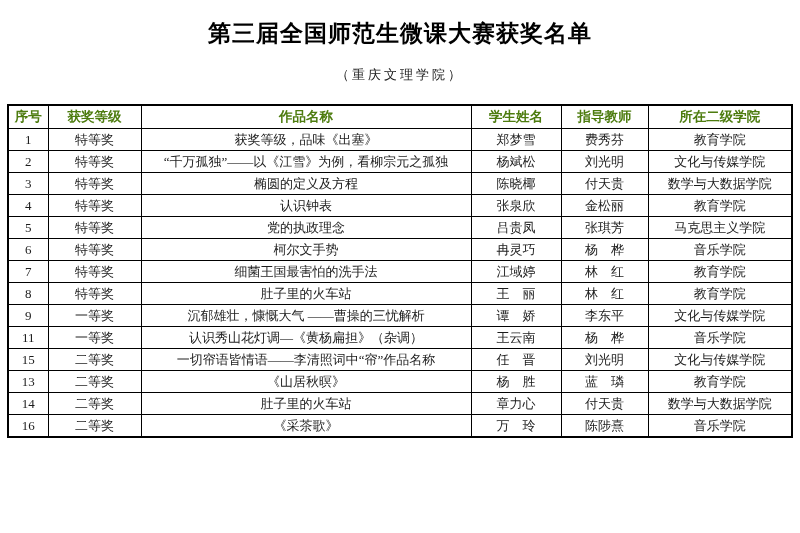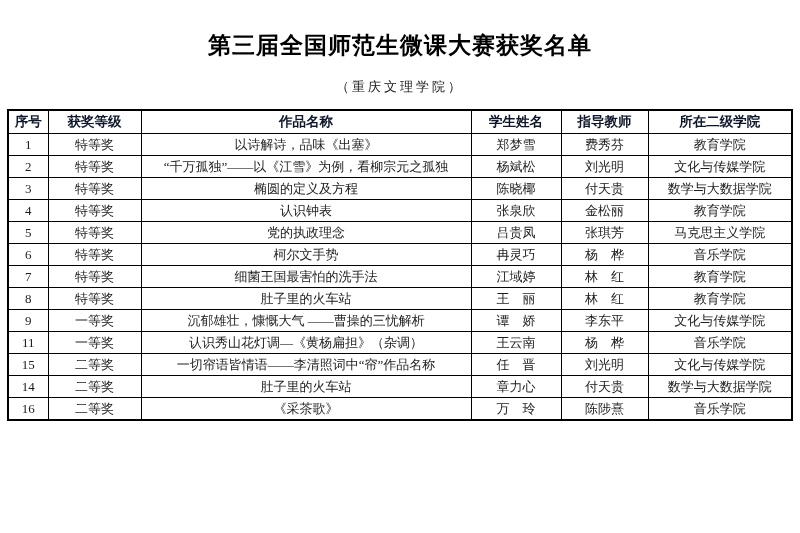--- a/index.html
+++ b/index.html
@@ -11,31 +11,31 @@
     position: relative;
     width: 800px;
     height: 533px;
     background: #ffffff;
     overflow: hidden;
     font-family: "Liberation Serif", "DejaVu Serif", serif;
     color: #000;
   }
   .doc-title {
     margin: 0;
-    padding-top: 30px;
+    padding-top: 18px;
     text-align: center;
     font-family: "Liberation Sans", "DejaVu Sans", sans-serif;
     font-size: 23px;
     font-weight: bold;
     letter-spacing: 1px;
     color: #000;
   }
   .doc-subtitle {
     margin: 0;
-    padding: 17px 0 13px 0;
+    padding: 17px 0 20px 0;
     text-align: center;
     font-family: "Liberation Serif", "DejaVu Serif", serif;
     font-size: 13px;
     letter-spacing: 3px;
     color: #1a1a1a;
   }
   table.award-table {
     width: 784px;
     margin: 0 auto;
     border-collapse: collapse;
@@ -50,21 +50,21 @@
     padding: 0 2px;
     height: 21px;
     overflow: hidden;
     white-space: nowrap;
   }
   .award-table th {
     font-family: "Liberation Sans", "DejaVu Sans", sans-serif;
     font-weight: bold;
     font-size: 13.5px;
     height: 22px;
-    color: #0f172a;
+    color: #4d7c0f;
   }
   .award-table td {
     font-family: "Liberation Serif", "DejaVu Serif", serif;
     font-size: 13px;
     color: #1c1c1c;
   }
   .col-no    { width: 40px; }
   .col-award { width: 93px; }
   .col-work  { width: 330px; }
   .col-stud  { width: 90px; }
@@ -94,21 +94,21 @@
         <th>作品名称</th>
         <th>学生姓名</th>
         <th>指导教师</th>
         <th>所在二级学院</th>
       </tr>
     </thead>
     <tbody>
       <tr>
         <td>1</td>
         <td>特等奖</td>
-        <td>以诗解诗，品味《出塞》</td>
+        <td>获奖等级，品味《出塞》</td>
         <td>郑梦雪</td>
         <td>费秀芬</td>
         <td>教育学院</td>
       </tr>
       <tr>
         <td>2</td>
         <td>特等奖</td>
         <td>“千万孤独”——以《江雪》为例，看柳宗元之孤独</td>
         <td>杨斌松</td>
         <td>刘光明</td>
@@ -180,20 +180,28 @@
       </tr>
       <tr>
         <td>15</td>
         <td>二等奖</td>
         <td>一切帘语皆情语——李清照词中“帘”作品名称</td>
         <td>任　晋</td>
         <td>刘光明</td>
         <td>文化与传媒学院</td>
       </tr>
       <tr>
+        <td>13</td>
+        <td>二等奖</td>
+        <td>《山居秋暝》</td>
+        <td>杨　胜</td>
+        <td>蓝　璘</td>
+        <td>教育学院</td>
+      </tr>
+      <tr>
         <td>14</td>
         <td>二等奖</td>
         <td>肚子里的火车站</td>
         <td>章力心</td>
         <td>付天贵</td>
         <td>数学与大数据学院</td>
       </tr>
       <tr>
         <td>16</td>
         <td>二等奖</td>

